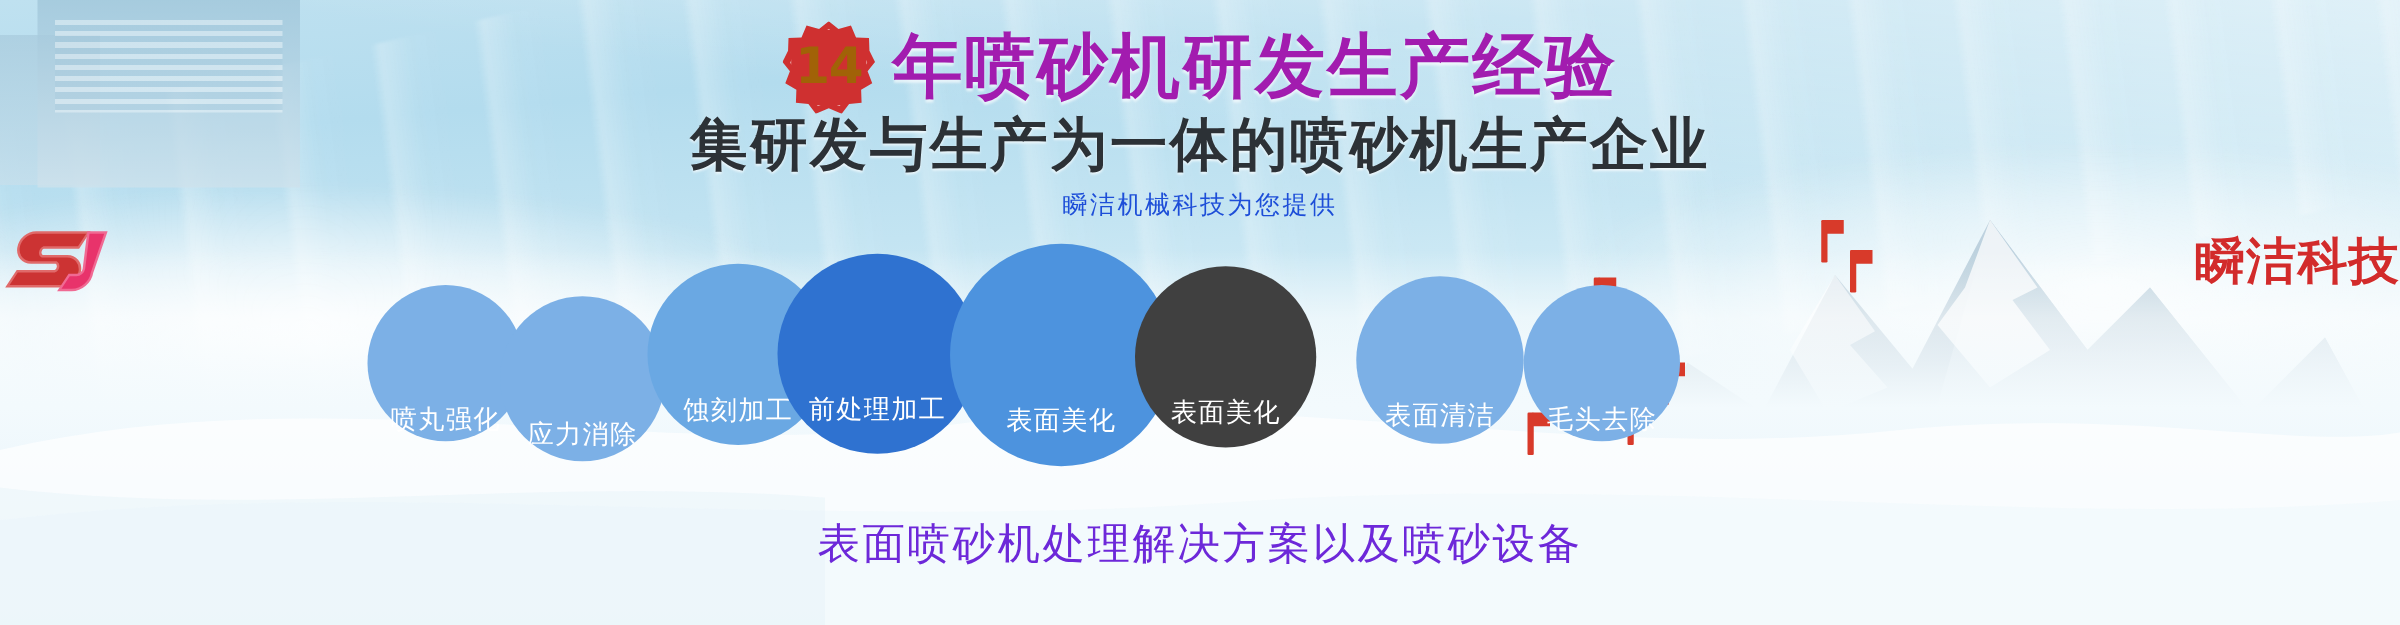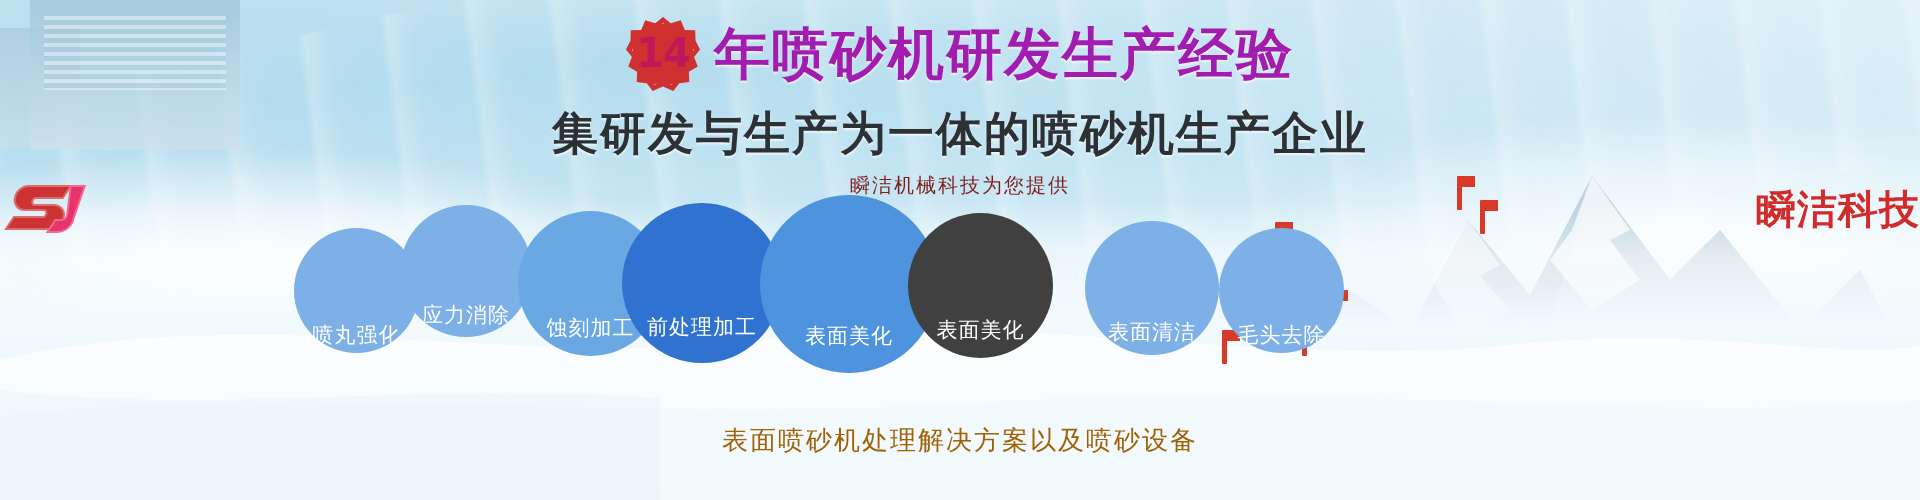--- a/index.html
+++ b/index.html
@@ -132,56 +132,56 @@
     border: 1.6px solid rgba(255,255,255,.55);
     clip-path: polygon(
       50% 0%, 60.5% 8.5%, 74% 4.5%, 79.5% 17.5%, 93.5% 18%, 94% 32%, 
       100% 44%, 92% 54%, 97% 67%, 85% 74%, 85.5% 88%, 72% 89.5%, 
       64% 100%, 50% 94%, 36% 100%, 28% 89.5%, 14.5% 88%, 15% 74%, 
       3% 67%, 8% 54%, 0% 44%, 6% 32%, 6.5% 18%, 20.5% 17.5%, 
       26% 4.5%, 39.5% 8.5%);
   }
   .badge .num {
     position: relative;
-    color: #be185d;
+    color: #a16207;
     font-size: 40px;
     font-weight: 700;
     letter-spacing: -1px;
     font-family: "DejaVu Sans", "Liberation Sans", sans-serif;
     line-height: 1;
     padding-bottom: 2px;
   }
 
   .line1-text {
     font-size: 56px;
     font-weight: 700;
     color: #a21caf;
     letter-spacing: 2px;
     line-height: 1;
     white-space: nowrap;
     text-shadow: 0 2px 2px rgba(255,255,255,.65);
     font-family: "DejaVu Sans", "Liberation Sans", sans-serif;
   }
 
   .line2 {
-    margin-top: 22px;
+    margin-top: 0;
     font-size: 46px;
     font-weight: 700;
     color: #2c3136;
     letter-spacing: 2px;
     line-height: 1.1;
     white-space: nowrap;
     text-shadow: 0 2px 2px rgba(255,255,255,.7);
-    font-family: Liberation Mono, monospace;
+    font-family: Liberation Sans, sans-serif;
   }
 
   .line3 {
     margin-top: 12px;
     font-size: 20px;
-    color: #7f1d1d;
+    color: #1d4ed8;
     letter-spacing: 2px;
     line-height: 1;
     white-space: nowrap;
     font-family: "DejaVu Sans", "Liberation Sans", sans-serif;
   }
 
   
   .logo-wrap {
     position: absolute;
     left: 0; top: 178px;
@@ -228,22 +228,22 @@
     font-family: "DejaVu Sans", "Liberation Sans", sans-serif;
   }
   .circle span { position: relative; top: 44px; }
 
   
   .bottom-text {
     position: absolute;
     left: 0; bottom: 42px;
     width: 1920px;
     text-align: center;
-    font-size: 26px;
-    color: #a16207;
+    font-size: 34px;
+    color: #6d28d9;
     letter-spacing: 2px;
     z-index: 7;
     font-family: "DejaVu Sans", "Liberation Sans", sans-serif;
   }
 
   
   .flag { position:absolute; width:5px; height:34px; background:#d83a2a; border-radius:1px; z-index:3; }
   .flag:after{content:"";position:absolute;left:4px;top:0;width:14px;height:11px;background:#d83a2a;}
 </style>
 </head>
@@ -303,21 +303,21 @@
       <span class="line1-text">年喷砂机研发生产经验</span>
     </div>
     <div class="line2">集研发与生产为一体的喷砂机生产企业</div>
     <div class="line3">瞬洁机械科技为您提供</div>
   </div>
 
   <div class="circles">
     <div class="circle" style="left:294px;  top:55px;  width:125px; height:125px; background:#7cb0e6;">
       <span>喷丸强化</span>
     </div>
-    <div class="circle" style="left:400px;  top:32px;  width:132px; height:132px; background:#7cb0e6;">
+    <div class="circle" style="left:400px;  top:64px;  width:132px; height:132px; background:#7cb0e6;">
       <span>应力消除</span>
     </div>
     <div class="circle" style="left:518px;  top:38px;  width:145px; height:145px; background:#6aa8e3;">
       <span>蚀刻加工</span>
     </div>
     <div class="circle" style="left:622px;  top:30px;  width:160px; height:160px; background:#2f72d0;">
       <span>前处理加工</span>
     </div>
     <div class="circle" style="left:760px;  top:22px;  width:178px; height:178px; background:#4d93de;">
       <span style="top:52px">表面美化</span>

